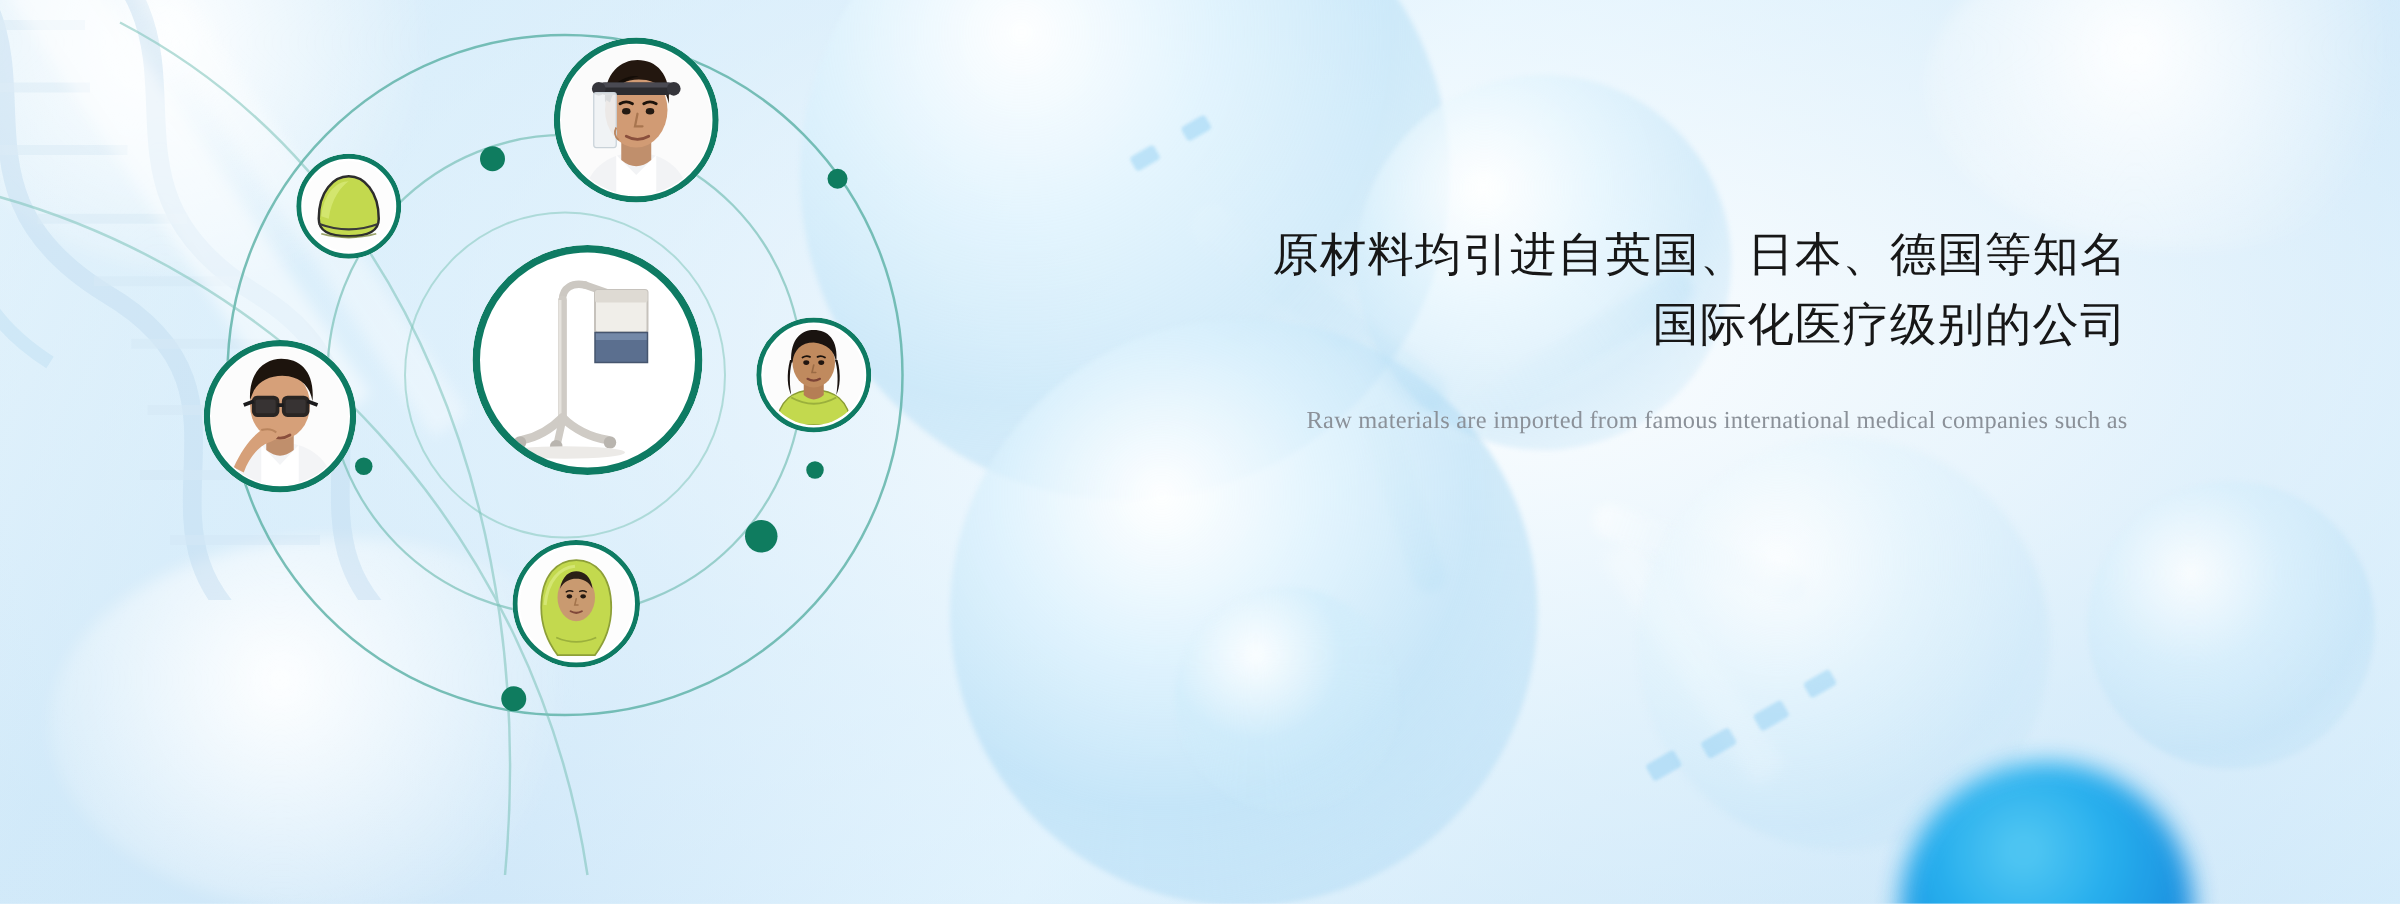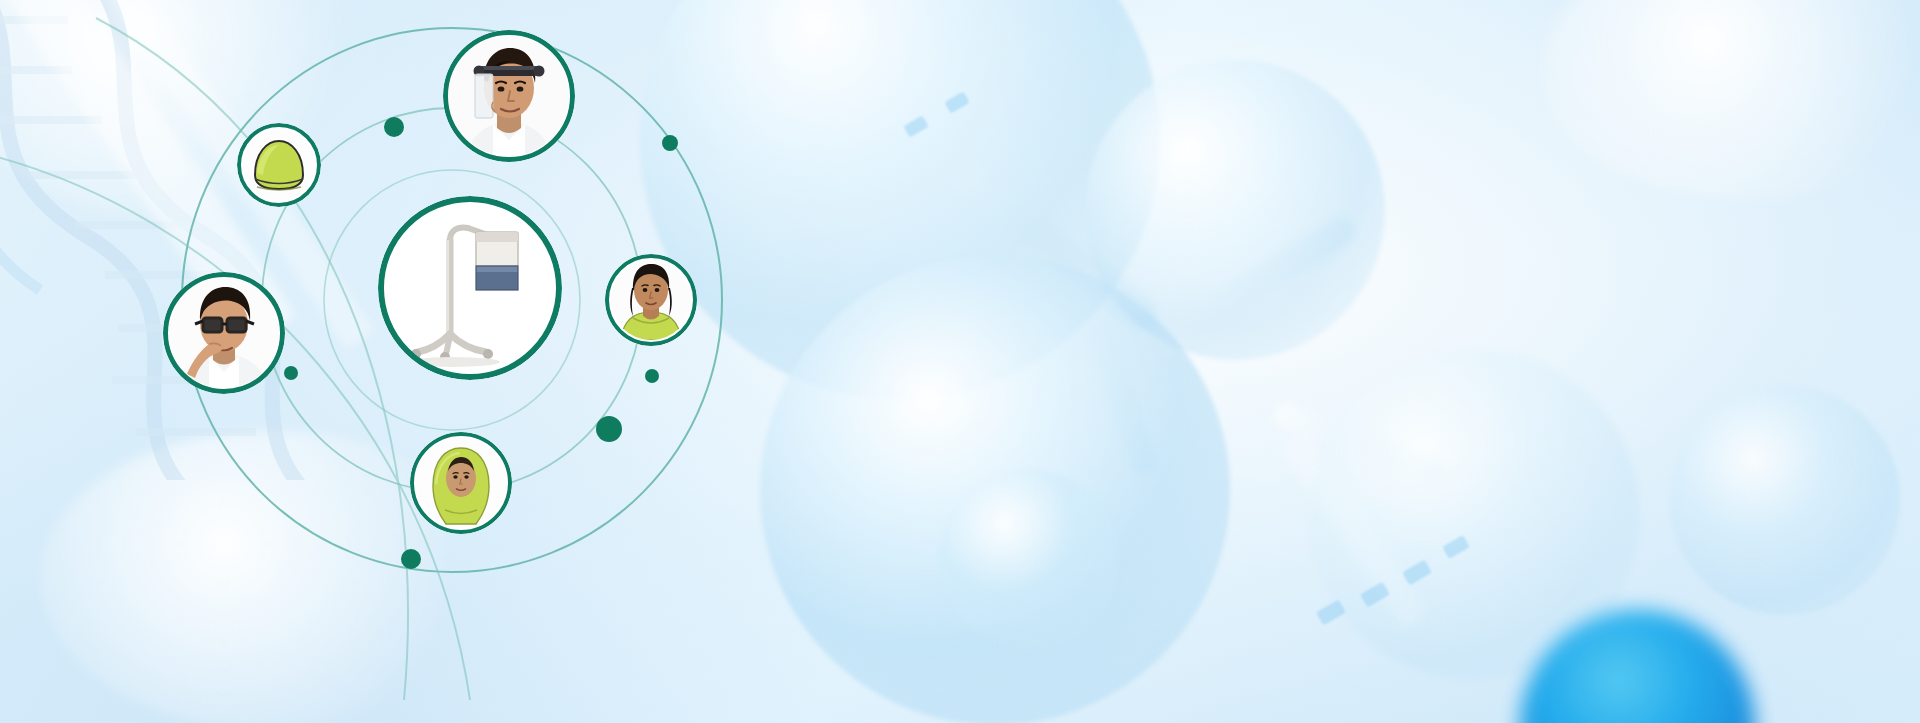--- a/index.html
+++ b/index.html
@@ -321,17 +321,22 @@
 
     <div class="dot" style="left:384px;top:117px;width:20px;height:20px;"></div>
     <div class="dot" style="left:662px;top:135px;width:16px;height:16px;"></div>
     <div class="dot" style="left:284px;top:366px;width:14px;height:14px;"></div>
     <div class="dot" style="left:645px;top:369px;width:14px;height:14px;"></div>
     <div class="dot" style="left:596px;top:416px;width:26px;height:26px;"></div>
     <div class="dot" style="left:401px;top:549px;width:20px;height:20px;"></div>
   </div>
 
   <div class="textblock">
+    <div class="headline">
+      <span class="l1">原材料均引进自英国、日本、德国等知名</span>
+      <span class="l2">国际化医疗级别的公司</span>
+    </div>
     <div class="subtitle">
+      <span>Raw materials are imported from famous international medical companies such as</span>
     </div>
   </div>
 
 </div>
 
 </body></html>

